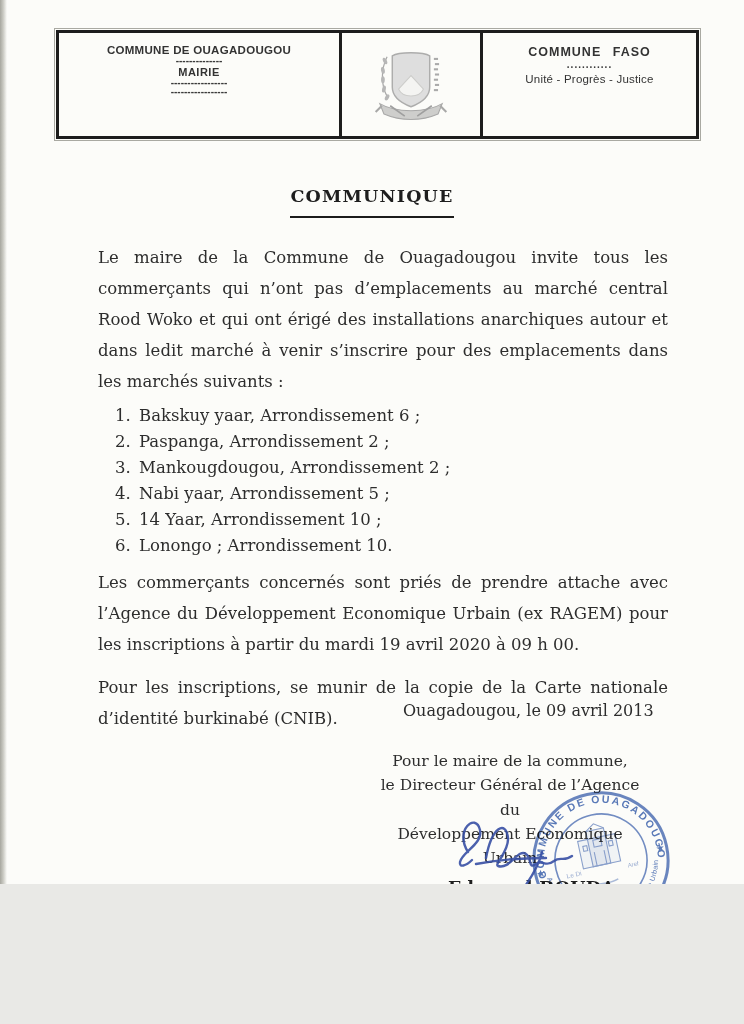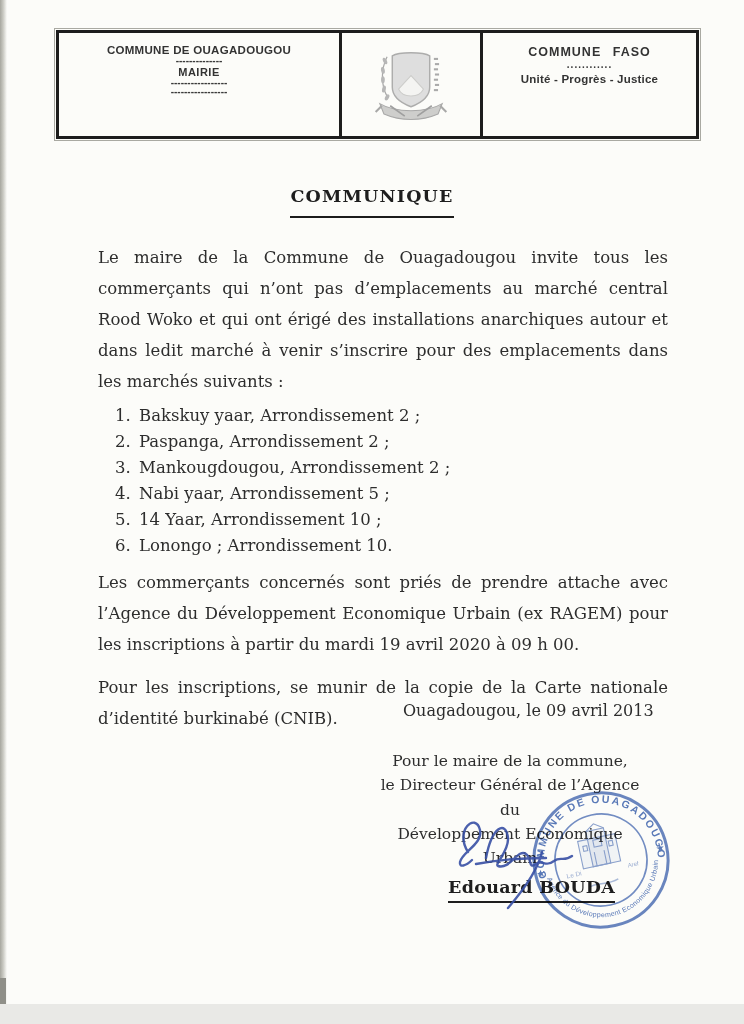--- a/index.html
+++ b/index.html
@@ -1,17 +1,17 @@
 <!DOCTYPE html>
 <html><head>
 <meta charset="utf-8">
 <style>
   html,body{margin:0;padding:0;background:#e9e9e6;}
   .page{
-    position:relative; width:744px; height:1004px; margin:0 auto;
+    position:relative; width:744px; height:884px; margin:0 auto;
     background:#fcfcf9; overflow:hidden;
     font-family:"DejaVu Serif","Liberation Serif",serif;
     color:#2d2d2d;
   }
   
   .scan-edge-left{position:absolute;left:0;top:0;width:7px;height:1024px;
     background:linear-gradient(to right,#a7a79f 0,#c9c9c2 45%,rgba(220,220,214,0) 100%);}
   .scan-edge-left-dark{position:absolute;left:0;top:978px;width:6px;height:46px;background:#8f8f88;}
   .scan-bottom{position:absolute;left:0;top:1016px;width:744px;height:8px;background:rgba(120,120,112,.08);}
   .scan-smudge{position:absolute;left:440px;top:1015px;width:304px;height:9px;background:rgba(210,200,140,.35);}
@@ -29,21 +29,21 @@
   .hcell-left{width:280px;padding-top:11px;}
   .hcell-center{width:144px;border-left:3px solid #1d1d1d;border-right:3px solid #1d1d1d;
     display:flex;align-items:flex-start;justify-content:center;padding-top:6px;}
   .hcell-right{flex:1;padding-top:12px;}
   .h-line1{font-size:11.5px;font-weight:600;letter-spacing:.3px;}
   .h-sep{font-size:10px;font-weight:700;line-height:9px;color:#3a3a3a;letter-spacing:0;}
   .h-mairie{font-size:11px;font-weight:600;letter-spacing:.5px;margin-top:1px;}
   .h-agence{font-size:10.6px;font-weight:600;letter-spacing:.1px;margin-top:2px;}
   .h-country{font-size:12.5px;font-weight:700;letter-spacing:1px;word-spacing:7px;}
   .h-dotsep{font-size:10px;font-weight:700;line-height:11px;color:#3a3a3a;letter-spacing:1px;}
-  .h-motto{font-size:11.5px;font-weight:700;margin-top:3px;letter-spacing:.2px;}
+  .h-motto{font-size:11.5px;font-weight:400;margin-top:3px;letter-spacing:.2px;}
   .emblem-svg{filter:blur(.4px) opacity(.85);}
 
   
   .title-wrap{position:absolute;left:0;top:186px;width:744px;text-align:center;}
   .title-text{font-size:17.5px;font-weight:700;letter-spacing:1.2px;
     border-bottom:2px solid #1c1c1c;padding-bottom:10px;color:#1e1e1e;}
 
   
   .content{position:absolute;left:98px;top:242px;width:570px;font-size:16.5px;}
   .content p{margin:0;line-height:31px;text-align:justify;}
@@ -112,21 +112,21 @@
 
   <div class="title-wrap">
     <span class="title-text">COMMUNIQUE</span>
   </div>
 
   <div class="content">
     <p>Le maire de la Commune de Ouagadougou invite tous les commerçants qui n’ont pas d’emplacements au marché central Rood Woko et qui ont érigé des installations anarchiques autour et dans ledit marché à venir s’inscrire pour des emplacements dans les marchés suivants :</p>
     <ol class="market-list">
       <li>
         <span class="li-num">1.</span>
-        <span>Bakskuy yaar, Arrondissement 2 ;</span>
+        <span>Bakskuy yaar, Arrondissement 6 ;</span>
         </li>
       <li>
         <span class="li-num">2.</span>
         <span>Paspanga, Arrondissement 2 ;</span>
         </li>
       <li>
         <span class="li-num">3.</span>
         <span>Mankougdougou, Arrondissement 2 ;</span>
         </li>
       <li>

